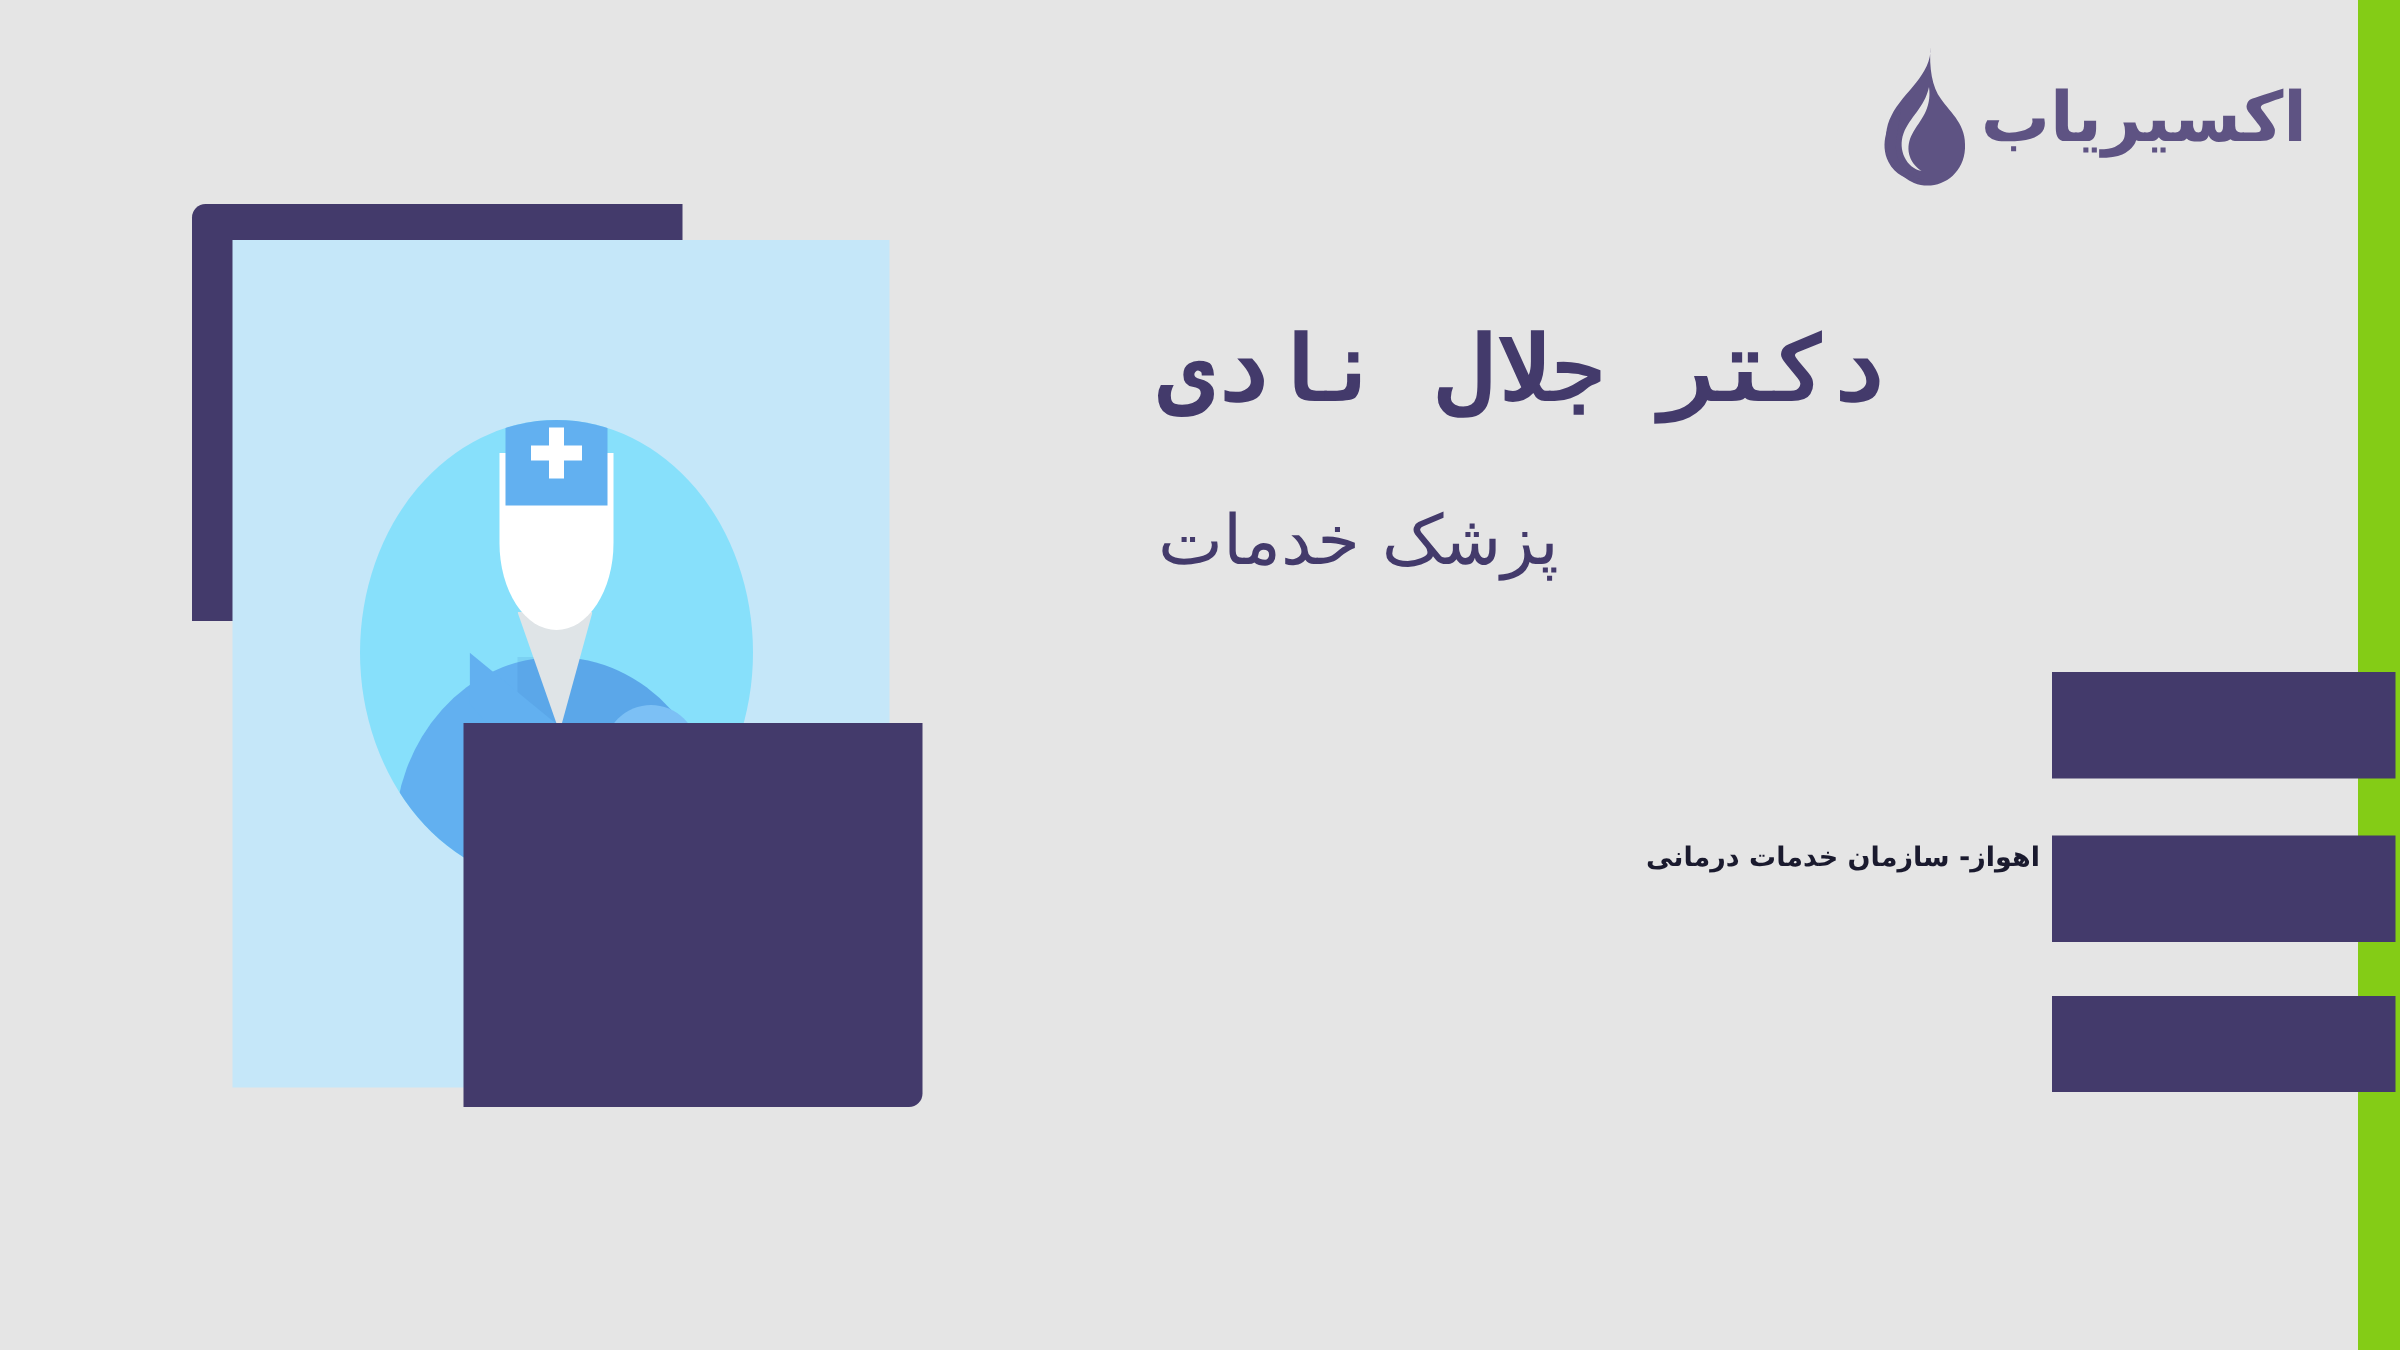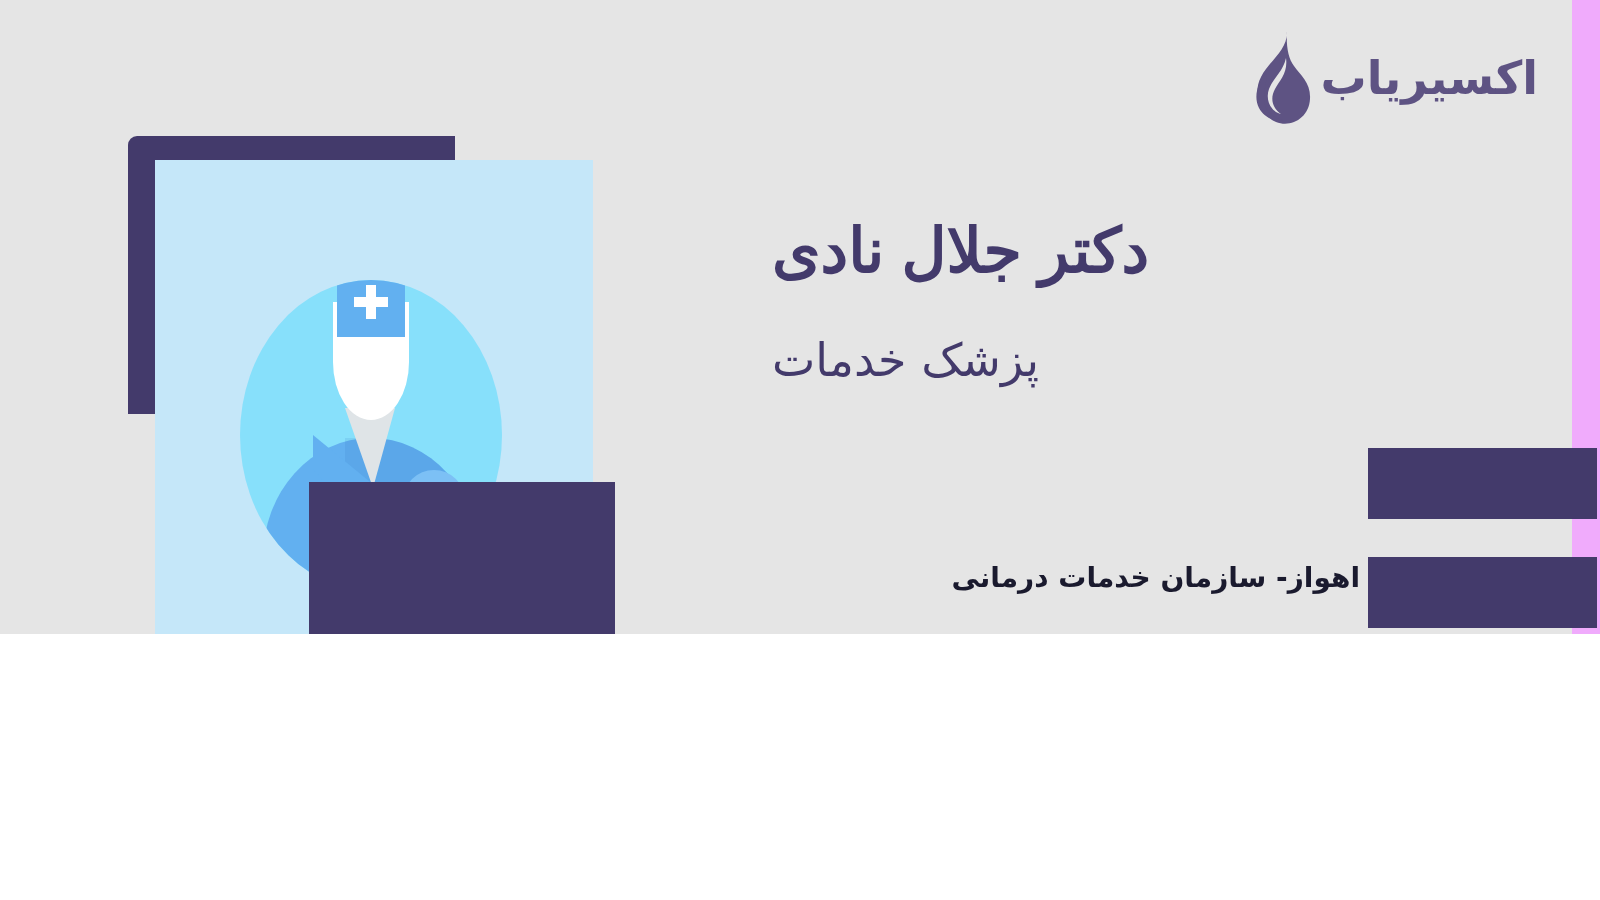--- a/index.html
+++ b/index.html
@@ -4,23 +4,23 @@
 <title>Doctor Profile Slide</title>
 <style>
   html, body {
     margin: 0;
     padding: 0;
     background: #ffffff;
   }
   #canvas {
     position: relative;
     width: 1600px;
-    height: 634px;
+    height: 900px;
     overflow: hidden;
-    background: #f0abfc;
+    background: #84cc16;
     font-family: "Liberation Sans", "DejaVu Sans", sans-serif;
   }
   #bg-plate {
     position: absolute;
     left: 0;
     top: 0;
     width: 1572px;
     height: 900px;
     background: #e5e5e5;
   }
@@ -188,21 +188,21 @@
     flex: 0 0 auto;
   }
 
   #doctor-name {
     position: absolute;
     right: 68px;
     top: 218px;
     width: 760px;
     text-align: left;
     direction: rtl;
-    font-family: Liberation Sans, sans-serif;
+    font-family: Liberation Mono, monospace;
     font-size: 62px;
     font-weight: 700;
     color: #433a6b;
     line-height: 1.08;
     white-space: nowrap;
   }
   #doctor-specialty {
     position: absolute;
     right: 68px;
     top: 335px;
@@ -215,21 +215,21 @@
     color: #433a6b;
     line-height: 1.1;
     white-space: nowrap;
   }
   #doctor-location {
     position: absolute;
     right: 240px;
     top: 561px;
     direction: rtl;
     font-family: "DejaVu Sans", sans-serif;
-    font-size: 28px;
+    font-size: 18px;
     font-weight: 700;
     color: #1a1a2e;
     line-height: 1.2;
     white-space: nowrap;
   }
 
   
   .deco-bar {
     position: absolute;
     left: 1368px;

